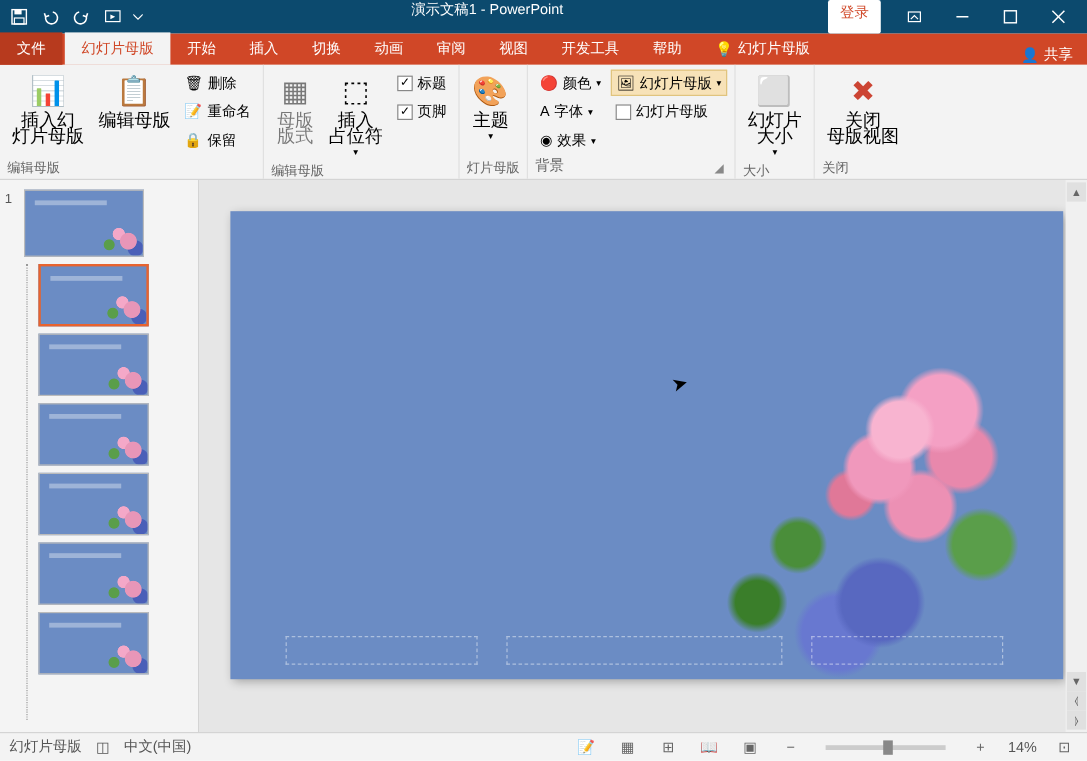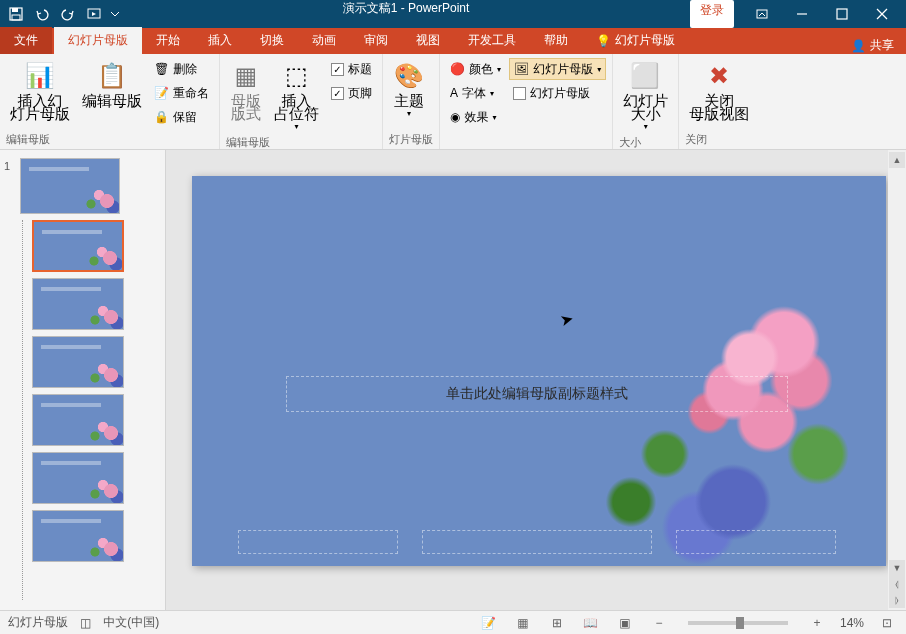--- a/index.html
+++ b/index.html
@@ -248,20 +248,21 @@
             <span>🖼</span>
             <span>幻灯片母版</span>
             <span style="font-size:8px">▾</span>
           </div>
         <div class="smallbtn">
             <span class="chk"></span>
             <span>幻灯片母版</span>
           </div>
       </div>
     </div>
+    <div class="rgroup-label"><span>背景</span><span class="dlauncher">◢</span></div>
   </div>
 
   <div class="rgroup">
     <div class="rgroup-body">
       <div class="bigbtn">
           <div class="ico">⬜</div>
           <div class="lbl" style="white-space:pre">幻灯片
 大小</div>
           <span style="font-size:8px">▾</span>
         </div>
@@ -325,23 +326,20 @@
         <div class="thumb">
           <div class="tline"></div>
           <div class="flower"></div>
         </div>
       </div>
   </div>
 
   <div class="canvas-area">
     <div class="slide">
       <div class="slide-flowers"></div>
-      <div class="ph ph-sub">
-          <span>单击此处编辑母版副标题样式</span>
-        </div>
       <div class="ph ph-small" style="left:46px;width:160px"></div>
       <div class="ph ph-small" style="left:230px;width:230px"></div>
       <div class="ph ph-small" style="left:484px;width:160px"></div>
       <div class="cursor">➤</div>
     </div>
     <div class="vscroll">
       <div class="scrbtn">▲</div>
       <div style="flex:1"></div>
       <div class="scrbtn">▼</div>
       <div class="scrbtn">⦉</div>

